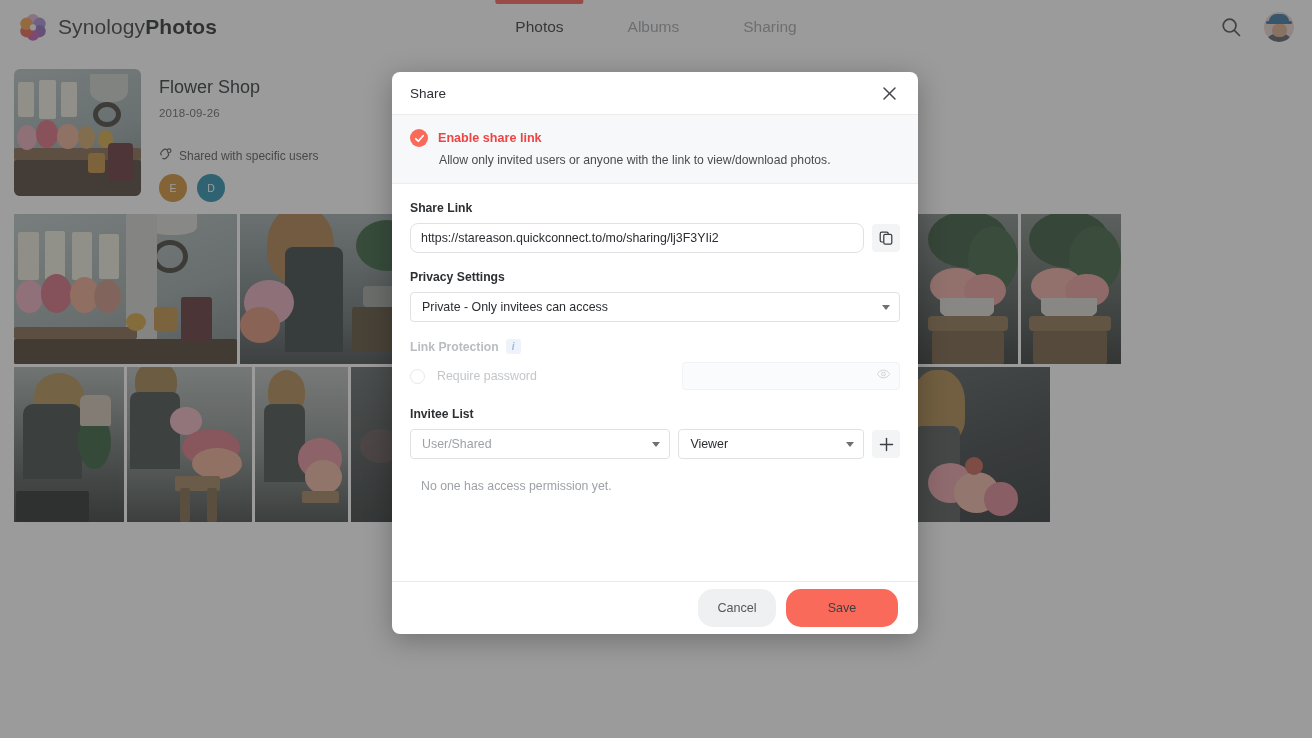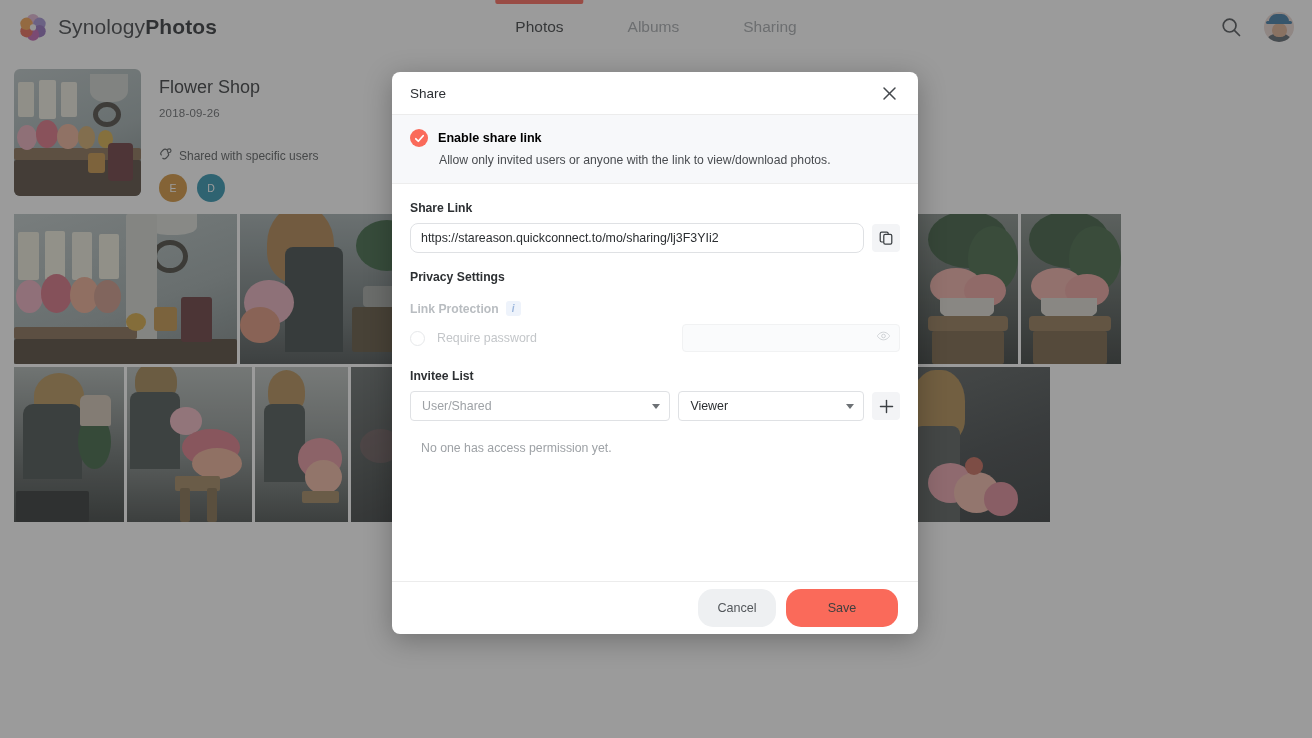--- a/index.html
+++ b/index.html
@@ -153,21 +153,21 @@
     padding: 14px 18px 16px 18px;
     border-bottom: 1px solid #ededed;
   }
   .banner-row { display: flex; align-items: center; gap: 10px; }
   .check-circle {
     width: 18px; height: 18px; border-radius: 50%;
     background: #fa6a5a;
     display: flex; align-items: center; justify-content: center;
     flex: none; cursor: pointer;
   }
-  .banner-title { font-size: 12.6px; color: #000000; font-weight: 700; }
+  .banner-title { font-size: 12.6px; color: #ef4444; font-weight: 700; }
   .banner-sub {
     font-size: 12.2px; color: #494c50;
     margin: 6px 0 0 29px;
   }
 
   .section { padding: 0 18px; }
   .lbl {
     font-size: 12.2px; color: #2d3033; font-weight: 700;
     margin: 17px 0 8px 0;
   }
@@ -563,20 +563,24 @@
         </div>
         <div class="icon-box">
           <svg width="16" height="16" viewBox="0 0 18 18" fill="none" stroke="#3c4044" stroke-width="1.4">
             <rect x="2.5" y="2.5" width="9" height="11" rx="1.6"></rect>
             <rect x="6.5" y="5" width="9" height="11" rx="1.6" fill="#f3f4f6"></rect>
           </svg>
         </div>
       </div>
 
       <div class="lbl">Privacy Settings</div>
+      <div class="select">
+        <span>Private - Only invitees can access</span>
+        <span class="caret"></span>
+      </div>
 
       <div class="lbl dim">
         <span>Link Protection</span>
         <span class="info-dot">i</span>
       </div>
 
       <div class="prot-row">
         <div class="prot-left">
           <div class="radio-off"></div>
           <div class="prot-label">Require password</div>

